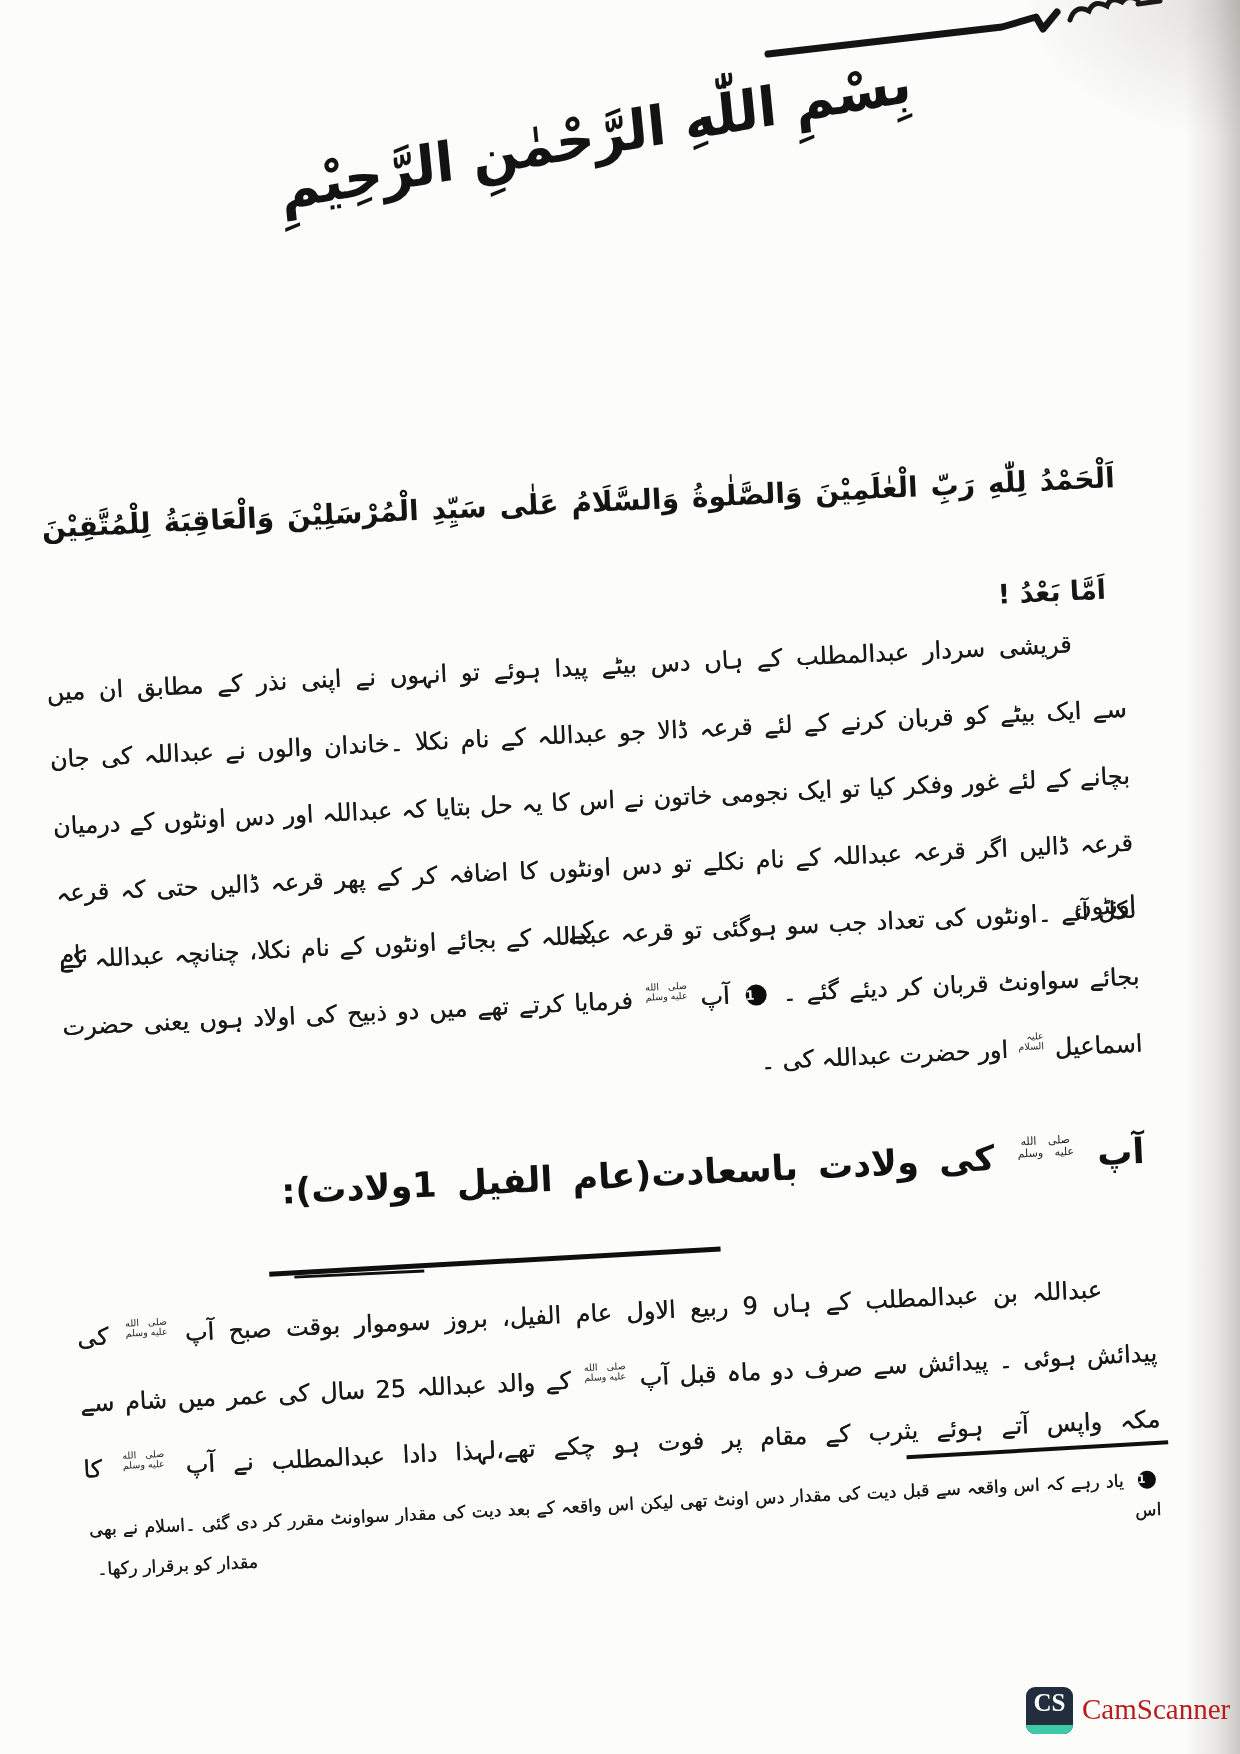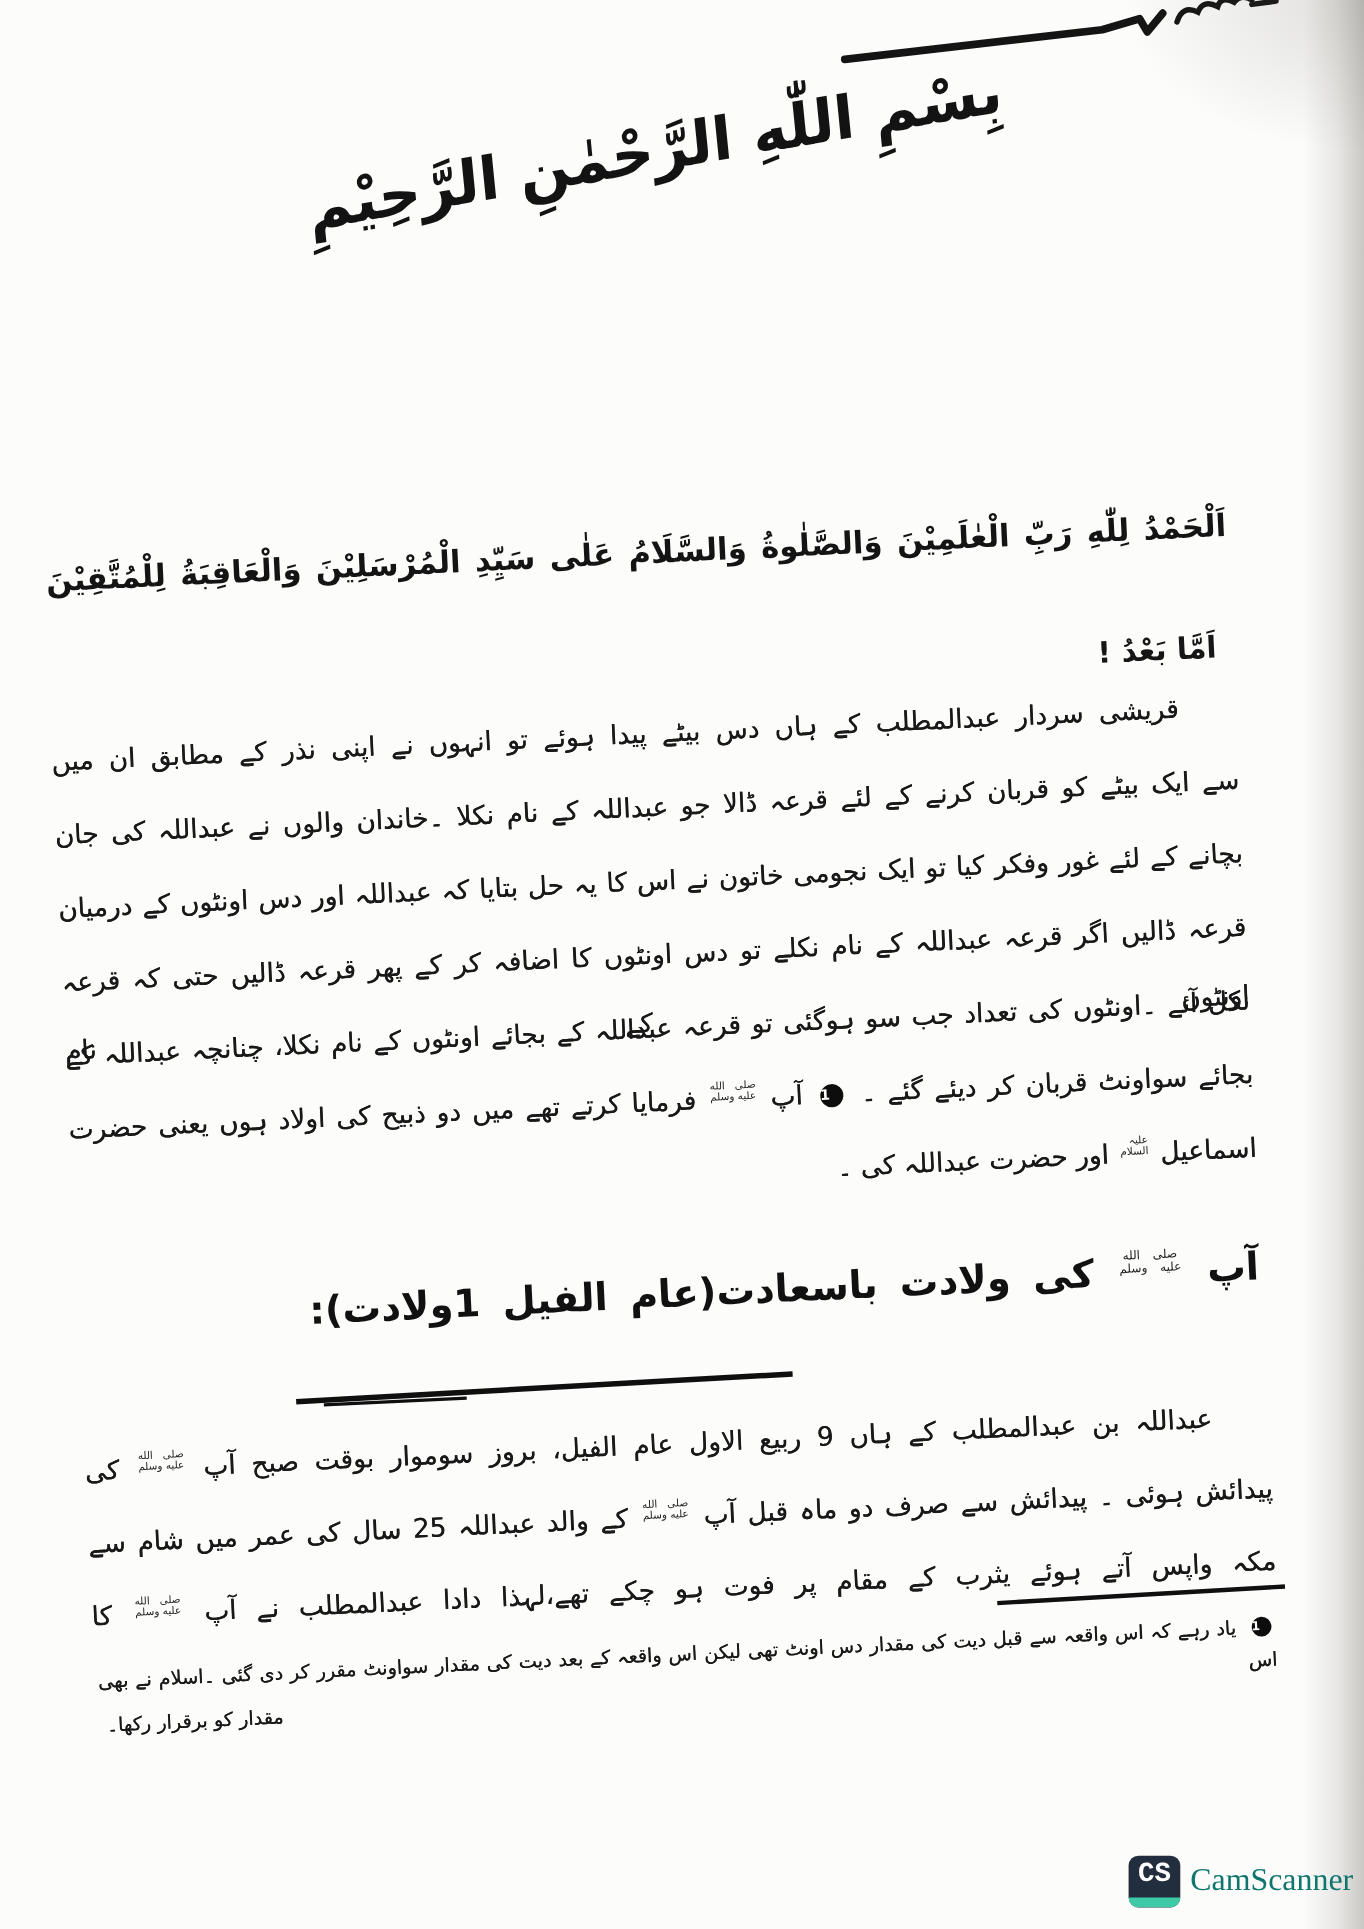--- a/index.html
+++ b/index.html
@@ -76,25 +76,25 @@
   .saw span{display:block;}
   .corner-ink{position:absolute;left:740px;top:0;pointer-events:none;}
   .camscanner{position:absolute;left:1022px;top:1684px;width:218px;height:56px;}
   .cs-icon{
     position:absolute;left:4px;top:3px;width:47px;height:47px;border-radius:9px;
     background:#222e3e;overflow:hidden;
   }
   .cs-icon .accent{position:absolute;bottom:0;left:0;right:0;height:9px;background:#3ec9a7;}
   .cs-icon .initials{
     position:absolute;top:2px;left:0;right:0;text-align:center;color:#ffffff;
-    font-family:Liberation Mono, monospace;font-weight:bold;font-size:25px;
+    font-family:Liberation Serif, serif;font-weight:bold;font-size:25px;
   }
   .cs-label{
     position:absolute;left:60px;top:9px;font-family:"Liberation Serif",serif;
-    font-size:29px;color:#0f766e;white-space:nowrap;
+    font-size:29px;color:#b91c1c;white-space:nowrap;
   }
 </style>
 </head>
 <body>
 
 <svg class="corner-ink" width="430" height="72" viewBox="0 0 430 72">
   <polyline points="28,54 262,27 296,17 303,29 317,12" fill="none" stroke="#141414" stroke-width="7" stroke-linecap="round" stroke-linejoin="round"></polyline>
   <path d="M330,20 q5,-16 19,-9 q5,-12 18,-5 q3,-10 15,-4 q6,-8 16,-2" fill="none" stroke="#141414" stroke-width="5" stroke-linecap="round"></path>
   <path d="M398,4 l22,-3" fill="none" stroke="#141414" stroke-width="5" stroke-linecap="round"></path>
 </svg>

